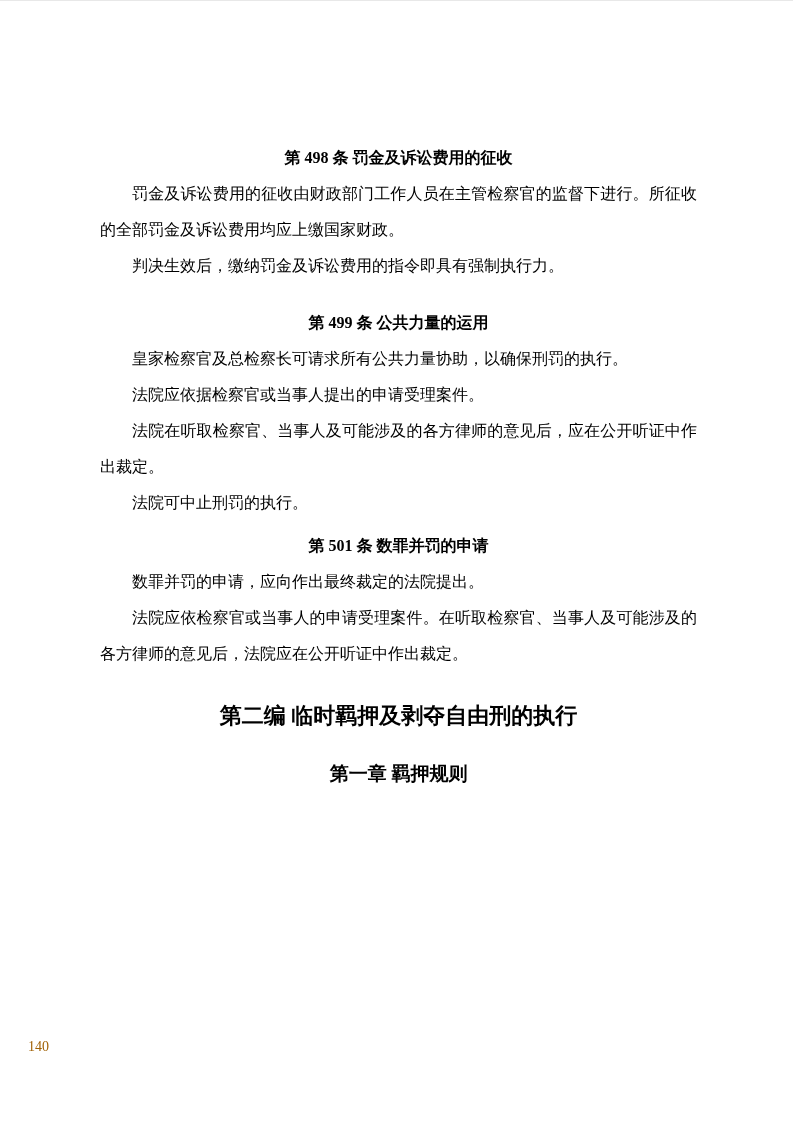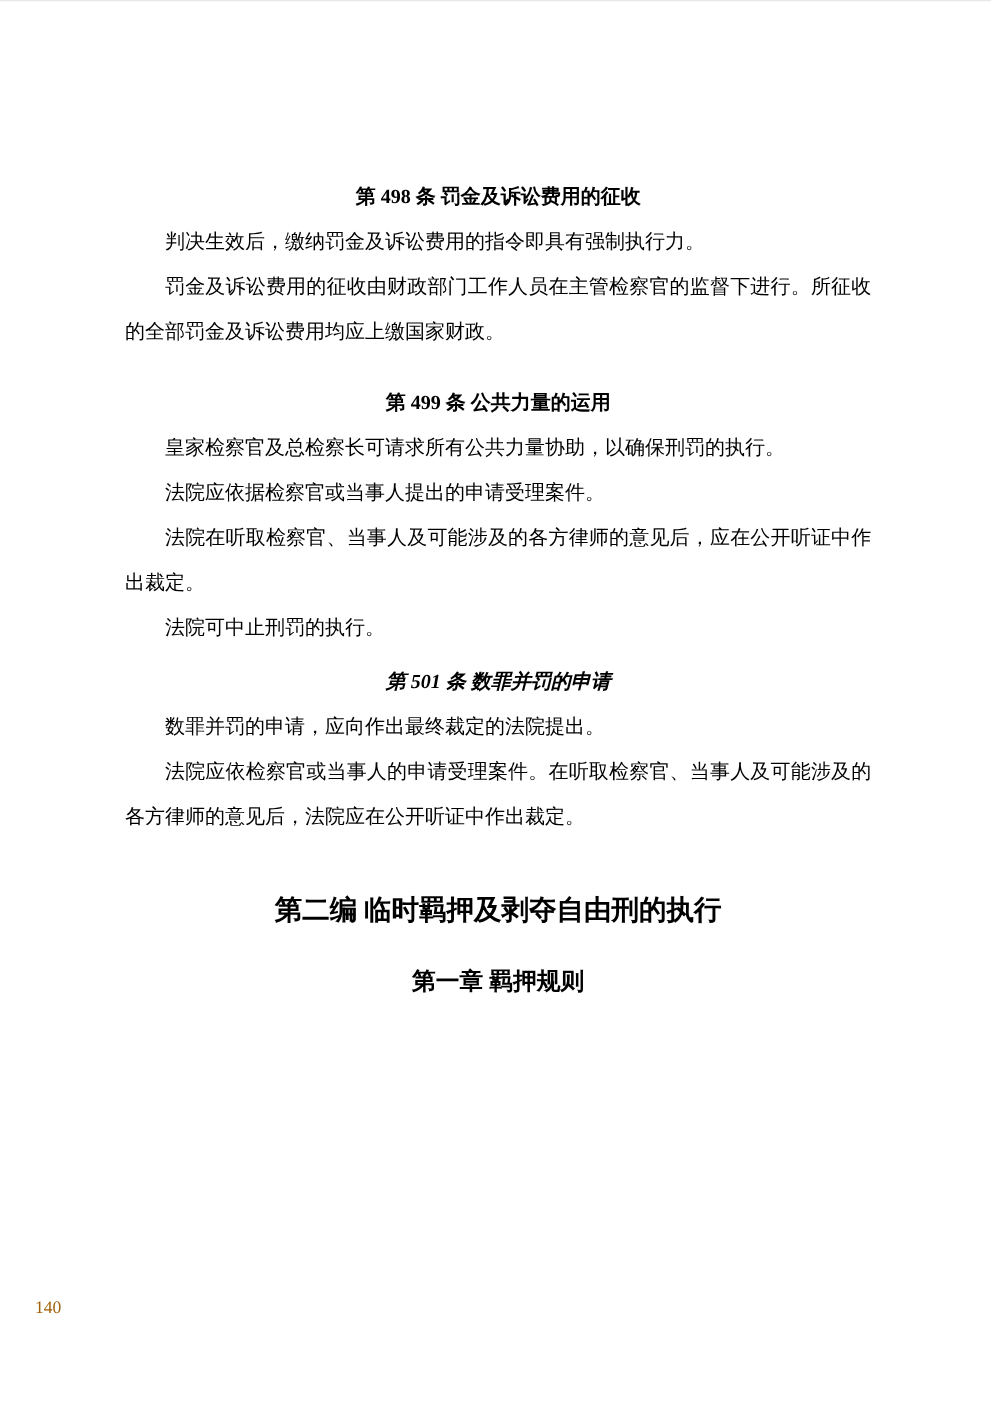--- a/index.html
+++ b/index.html
@@ -31,28 +31,28 @@
   }
   .para {
     font-size: 16px;
     line-height: 36px;
     margin: 0;
     text-indent: 2em;
     text-align: justify;
   }
   #article-499 .article-heading { margin-top: 21px; }
   #article-500 .article-heading { margin-top: 26px; }
-  #article-501 .article-heading { margin-top: 7px; font-style: italic; }
+  #article-501 .article-heading { margin-top: 7px; }
   #article-502 .article-heading { margin-top: 38px; }
   .part-heading {
     font-size: 22px;
     font-weight: bold;
     line-height: 40px;
     text-align: center;
-    margin: 36px 0 0 0;
+    margin: 24px 0 0 0;
   }
   .chapter-heading {
     font-size: 19px;
     font-weight: bold;
     line-height: 36px;
     text-align: center;
     margin: 20px 0 0 0;
   }
   .page-number {
     position: absolute;
@@ -67,22 +67,22 @@
   }
 </style>
 </head>
 <body>
 
 <div class="page">
   <div class="content">
 
     <div class="article" id="article-498">
       <h3 class="article-heading">第 498 条 罚金及诉讼费用的征收</h3>
+      <p class="para">罚金及诉讼费用的征收由财政部门工作人员在主管检察官的监督下进行。所征收的全部罚金及诉讼费用均应上缴国家财政。</p>
       <p class="para">判决生效后，缴纳罚金及诉讼费用的指令即具有强制执行力。</p>
-      <p class="para">罚金及诉讼费用的征收由财政部门工作人员在主管检察官的监督下进行。所征收的全部罚金及诉讼费用均应上缴国家财政。</p>
     </div>
 
     <div class="article" id="article-499">
       <h3 class="article-heading">第 499 条 公共力量的运用</h3>
       <p class="para">皇家检察官及总检察长可请求所有公共力量协助，以确保刑罚的执行。</p>
     </div>
 
     <div class="article" id="article-500">
       <p class="para">法院应依据检察官或当事人提出的申请受理案件。</p>
       <p class="para">法院在听取检察官、当事人及可能涉及的各方律师的意见后，应在公开听证中作出裁定。</p>

